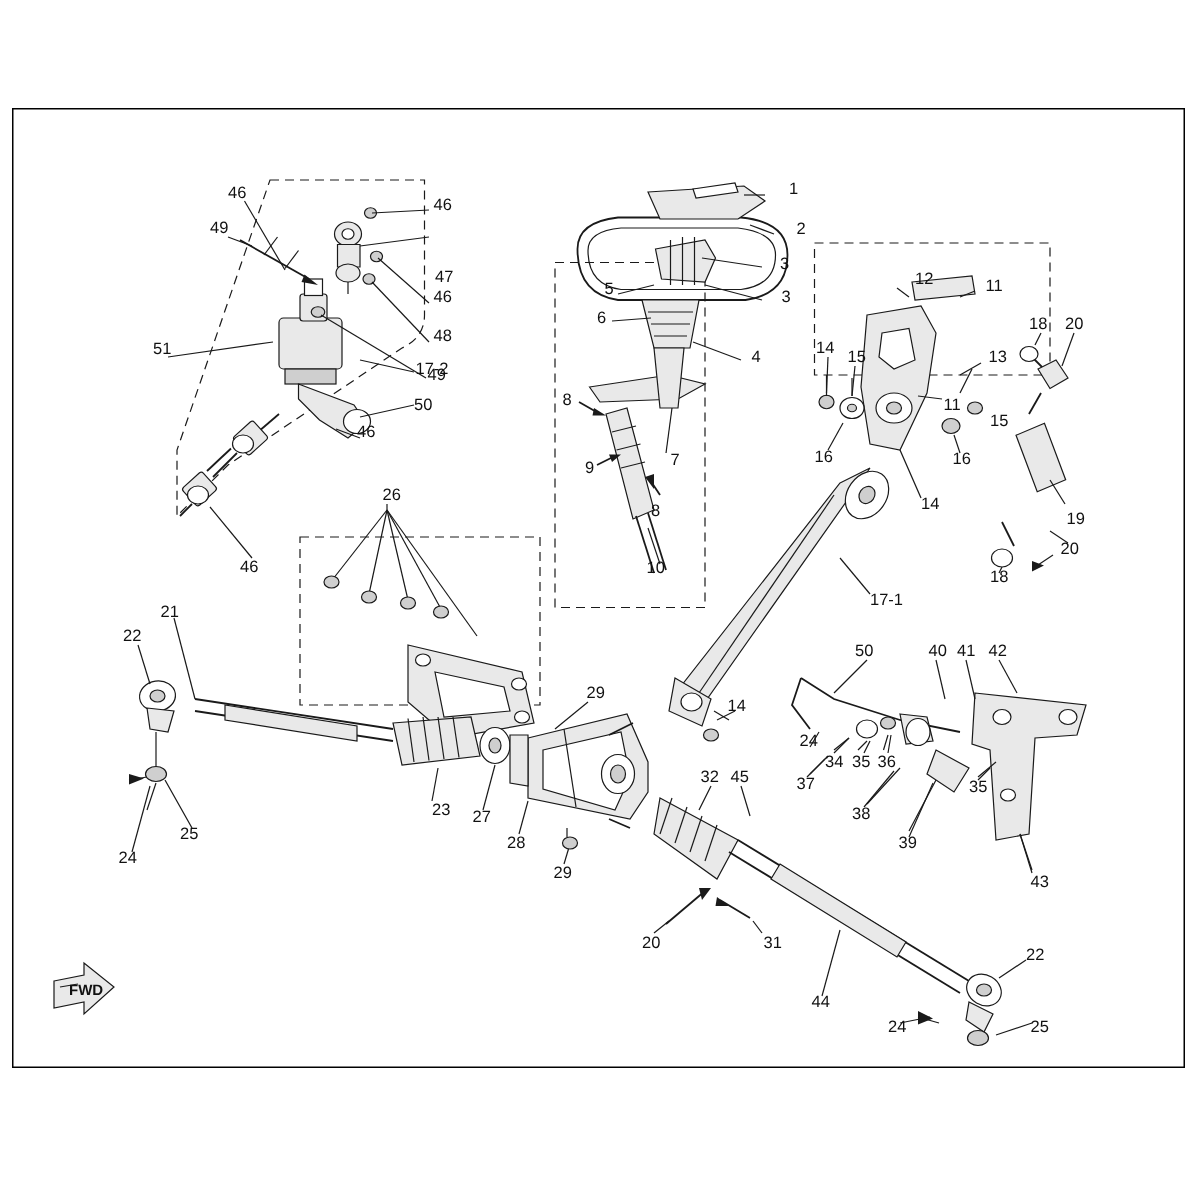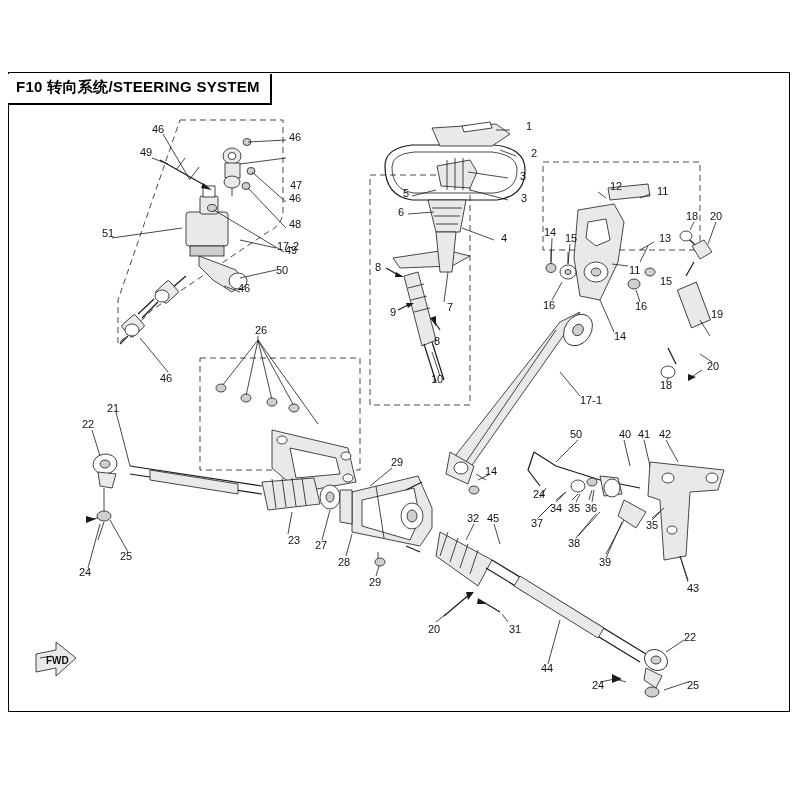--- a/index.html
+++ b/index.html
@@ -62,21 +62,20 @@
   #art .fillw { fill: #ffffff; stroke: #1a1a1a; stroke-width: 0.8; }
   #art .blk { fill: #1a1a1a; stroke: none; }
 </style>
 </head>
 <body>
 
 <div id="page">
 
   <div id="frame"></div>
 
-  <div id="title-box">F10 转向系统/STEERING SYSTEM</div>
 
   <svg id="art" viewBox="0 0 800 800">
 
     <path class="dash" d="M 180 120 L 283 120 L 283 210 Q 283 225 268 232 L 152 310 L 118 344 L 118 300 Z"></path>
     <path class="dash" d="M 370 175 L 470 175 L 470 405 L 370 405 Z"></path>
     <path class="dash" d="M 543 162 L 700 162 L 700 250 L 543 250 Z"></path>
     <path class="dash" d="M 200 358 L 360 358 L 360 470 L 200 470 Z"></path>
 
     <rect class="fillg" x="186" y="212" width="42" height="34" rx="3"></rect>
     <rect class="filld" x="190" y="246" width="34" height="10"></rect>
@@ -361,21 +360,21 @@
   <div class="lbl" style="left:614px;top:330px;">14</div>
   <div class="lbl" style="left:485px;top:465px;">14</div>
   <div class="lbl" style="left:565px;top:232px;">15</div>
   <div class="lbl" style="left:660px;top:275px;">15</div>
   <div class="lbl" style="left:543px;top:299px;">16</div>
   <div class="lbl" style="left:635px;top:300px;">16</div>
   <div class="lbl" style="left:580px;top:394px;">17-1</div>
   <div class="lbl" style="left:277px;top:240px;">17-2</div>
   <div class="lbl" style="left:686px;top:210px;">18</div>
   <div class="lbl" style="left:660px;top:379px;">18</div>
-  <div class="lbl" style="left:711px;top:308px;">19</div>
+  <div class="lbl" style="left:711px;top:340px;">19</div>
   <div class="lbl" style="left:710px;top:210px;">20</div>
   <div class="lbl" style="left:707px;top:360px;">20</div>
   <div class="lbl" style="left:107px;top:402px;">21</div>
   <div class="lbl" style="left:82px;top:418px;">22</div>
   <div class="lbl" style="left:684px;top:631px;">22</div>
   <div class="lbl" style="left:264px;top:534px;margin-left:24px;">23</div>
   <div class="lbl" style="left:79px;top:566px;">24</div>
   <div class="lbl" style="left:533px;top:488px;">24</div>
   <div class="lbl" style="left:592px;top:679px;">24</div>
   <div class="lbl" style="left:120px;top:550px;">25</div>

